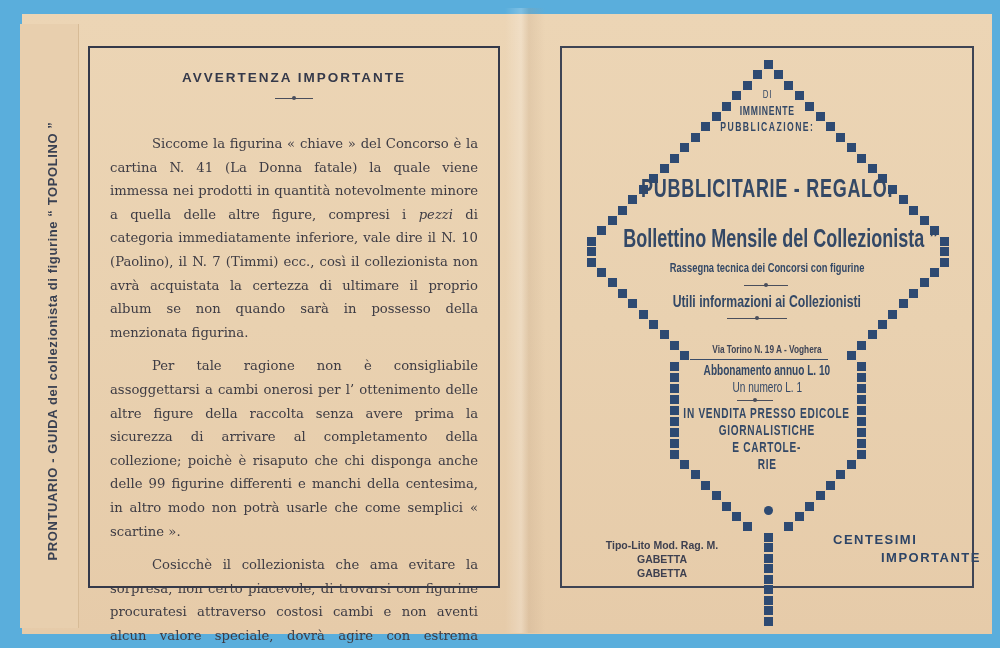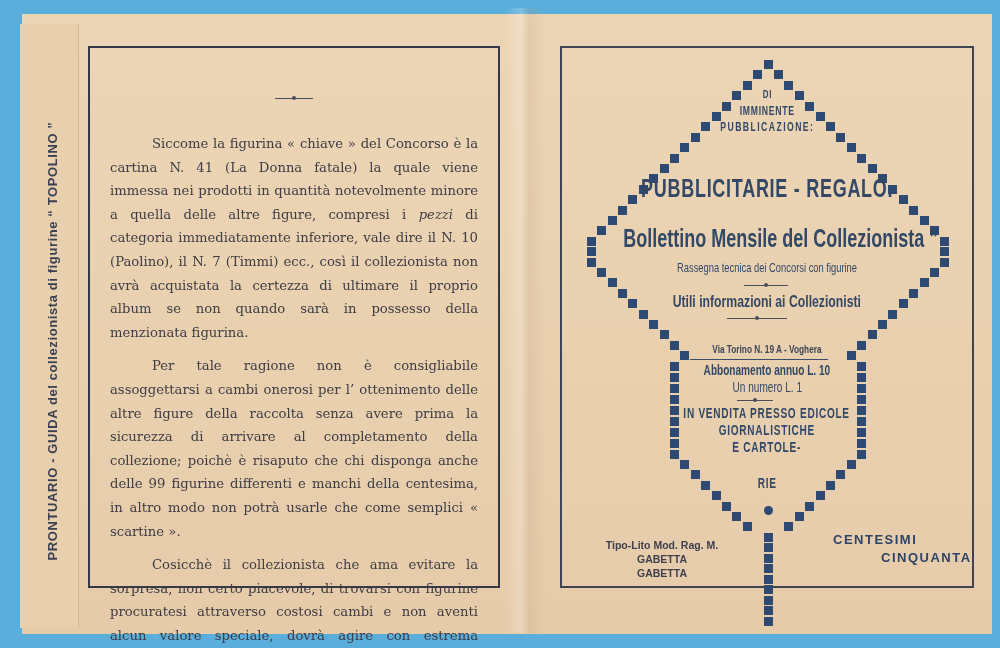--- a/index.html
+++ b/index.html
@@ -79,20 +79,21 @@
 
 <div class="paper"></div>
 <div class="left-strip"></div>
 <div class="fold"></div>
 
 <div class="spine-text">
   <span>PRONTUARIO - GUIDA del collezionista di figurine “ TOPOLINO ”</span>
 </div>
 
 <div class="panel-left">
+  <div class="warn-title">AVVERTENZA IMPORTANTE</div>
   <div class="ornament" style="left:185px; width:38px; top:50px;"></div>
   <div class="body-text">
     <p><span>Siccome la figurina « chiave » del Concorso è la cartina N. 41 (La Donna fatale) la quale viene immessa nei prodotti in quantità notevolmente minore a quella delle altre figure, compresi i </span><em>pezzi</em><span> di categoria immediatamente inferiore, vale dire il N. 10 (Paolino), il N. 7 (Timmi) ecc., così il collezionista non avrà acquistata la certezza di ultimare il proprio album se non quando sarà in possesso della menzionata figurina.</span></p>
     <p>Per tale ragione non è consigliabile assoggettarsi a cambi onerosi per l’ ottenimento delle altre figure della raccolta senza avere prima la sicurezza di arrivare al completamento della collezione; poichè è risaputo che chi disponga anche delle 99 figurine differenti e manchi della centesima, in altro modo non potrà usarle che come semplici « scartine ».</p>
     <p>Cosicchè il collezionista che ama evitare la sorpresa, non certo piacevole, di trovarsi con figurine procuratesi attraverso costosi cambi e non aventi alcun valore speciale, dovrà agire con estrema prudenza e con la maggiore cautela.</p>
   </div>
 </div>
 
 <div class="panel-right">
   <div id="diamond">
@@ -191,38 +192,38 @@
       <div class="sq" style="left: 201.5px; top: 505.8px;"></div>
       <div class="sq" style="left: 201.5px; top: 516.3px;"></div>
       <div class="sq" style="left: 201.5px; top: 526.8px;"></div>
       <div class="sq" style="left: 201.5px; top: 537.3px;"></div>
       <div class="sq" style="left: 201.5px; top: 547.8px;"></div>
       <div class="sq" style="left: 201.5px; top: 558.3px;"></div>
       <div class="sq" style="left: 201.5px; top: 568.8px;"></div>
       <div class="sq" style="border-radius: 50%; left: 201.5px; top: 458px;"></div>
     </div>
 
-  <div class="rt" style="top:40px; font-size:11px; font-weight:bold; letter-spacing:1px;"><span class="cond">DI</span></div>
+  <div class="rt" style="top:40px; font-size:11px; font-weight:normal; letter-spacing:1px;"><span class="cond">DI</span></div>
   <div class="rt" style="top:56px; font-size:12px; font-weight:bold; letter-spacing:1px;"><span class="cond">IMMINENTE</span></div>
   <div class="rt" style="top:72px; font-size:12px; font-weight:bold; letter-spacing:2px;"><span class="cond">PUBBLICAZIONE:</span></div>
   <div class="rt" style="top:176px; font-size:25px; font-weight:bold;"><span class="cond">Bollettino Mensile del Collezionista ”</span></div>
   <div class="rt" style="top:126px; font-size:25px; font-weight:bold; letter-spacing:1px;"><span class="cond">PUBBLICITARIE - REGALO.</span></div>
-  <div class="rt" style="top:212px; font-size:13px; font-weight:normal;"><span class="cond">Rassegna tecnica dei Concorsi con figurine</span></div>
+  <div class="rt" style="top:212px; font-size:13px; font-weight:bold;"><span class="cond">Rassegna tecnica dei Concorsi con figurine</span></div>
   <div class="ornament" style="left:182px; width:44px; top:237px;"></div>
   <div class="rt" style="top:244px; font-size:17px; font-weight:bold;"><span class="cond">Utili informazioni ai Collezionisti</span></div>
   <div class="ornament" style="left:165px; width:60px; top:270px;"></div>
   <div class="rt" style="top:295px; font-size:11.5px; font-weight:bold; color:#3e4456;"><span class="cond">Via Torino N. 19 A - Voghera</span></div>
   <div class="hline" style="left:128px; width:138px; top:311px;"></div>
   <div class="rt" style="top:314px; font-size:14px; font-weight:bold;"><span class="cond">Abbonamento annuo L. 10</span></div>
   <div class="rt" style="top:331px; font-size:14px; font-weight:normal;"><span class="cond">Un numero L. 1</span></div>
   <div class="ornament" style="left:175px; width:36px; top:352px;"></div>
   <div class="rt" style="top:357px; font-size:14px; font-weight:bold; letter-spacing:1px;"><span class="cond">IN VENDITA PRESSO EDICOLE</span></div>
   <div class="rt" style="top:374px; font-size:14px; font-weight:bold; letter-spacing:1px;"><span class="cond">GIORNALISTICHE</span></div>
   <div class="rt" style="top:391px; font-size:14px; font-weight:bold; letter-spacing:1px;"><span class="cond">E CARTOLE-</span></div>
-  <div class="rt" style="top:408px; font-size:14px; font-weight:bold; letter-spacing:1px;margin-top:19px;"><span class="cond">RIE</span></div>
+  <div class="rt" style="top:408px; font-size:14px; font-weight:bold; letter-spacing:1px;"><span class="cond">RIE</span></div>
 
   <div class="ftr-left">
     <div>Tipo-Lito Mod. Rag. M. GABETTA</div>
     <div>GABETTA</div>
   </div>
   <div class="price" style="left:238px; top:484px;">CENTESIMI</div>
-  <div class="price" style="left:286px; top:502px;">CINQUANTA</div>
+  <div class="price" style="left:286px; top:502px;">IMPORTANTE</div>
 </div>
 
 </body></html>

